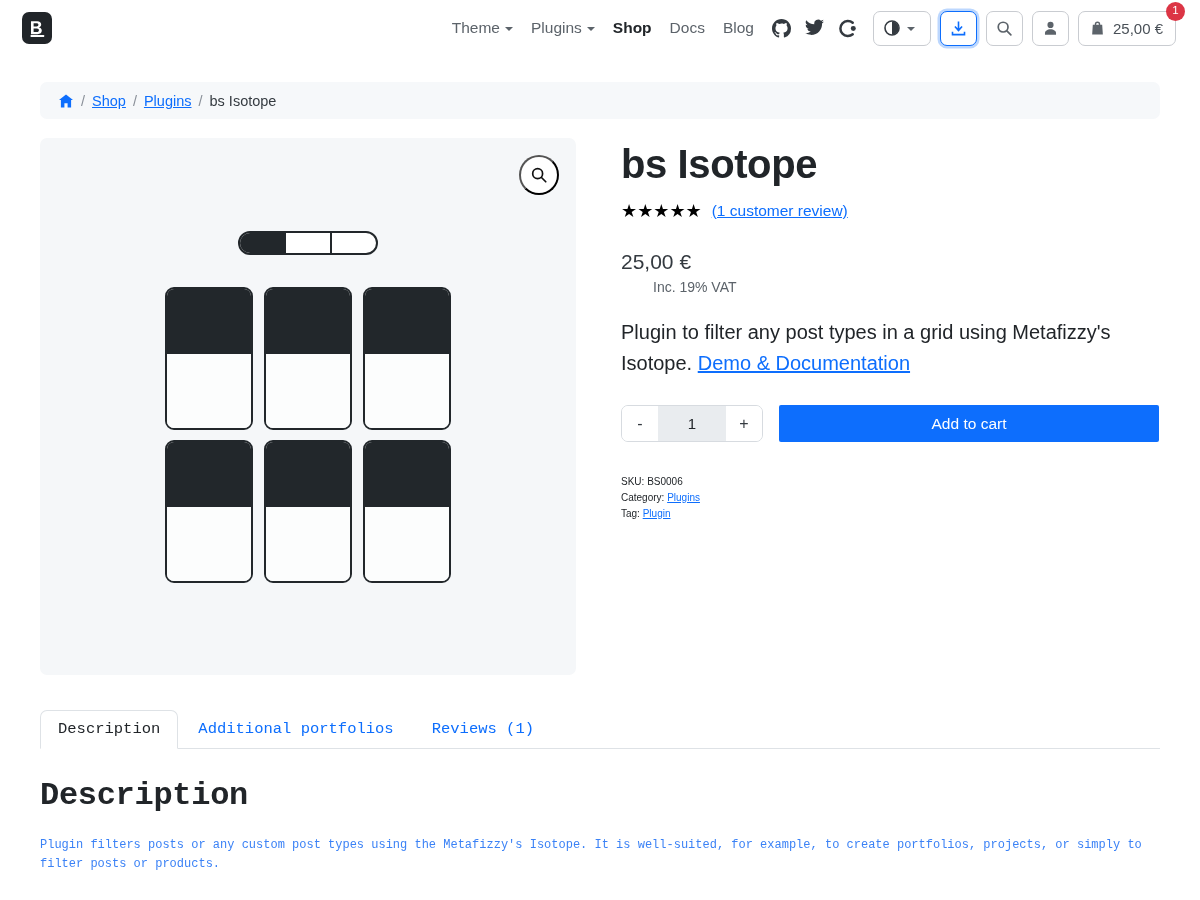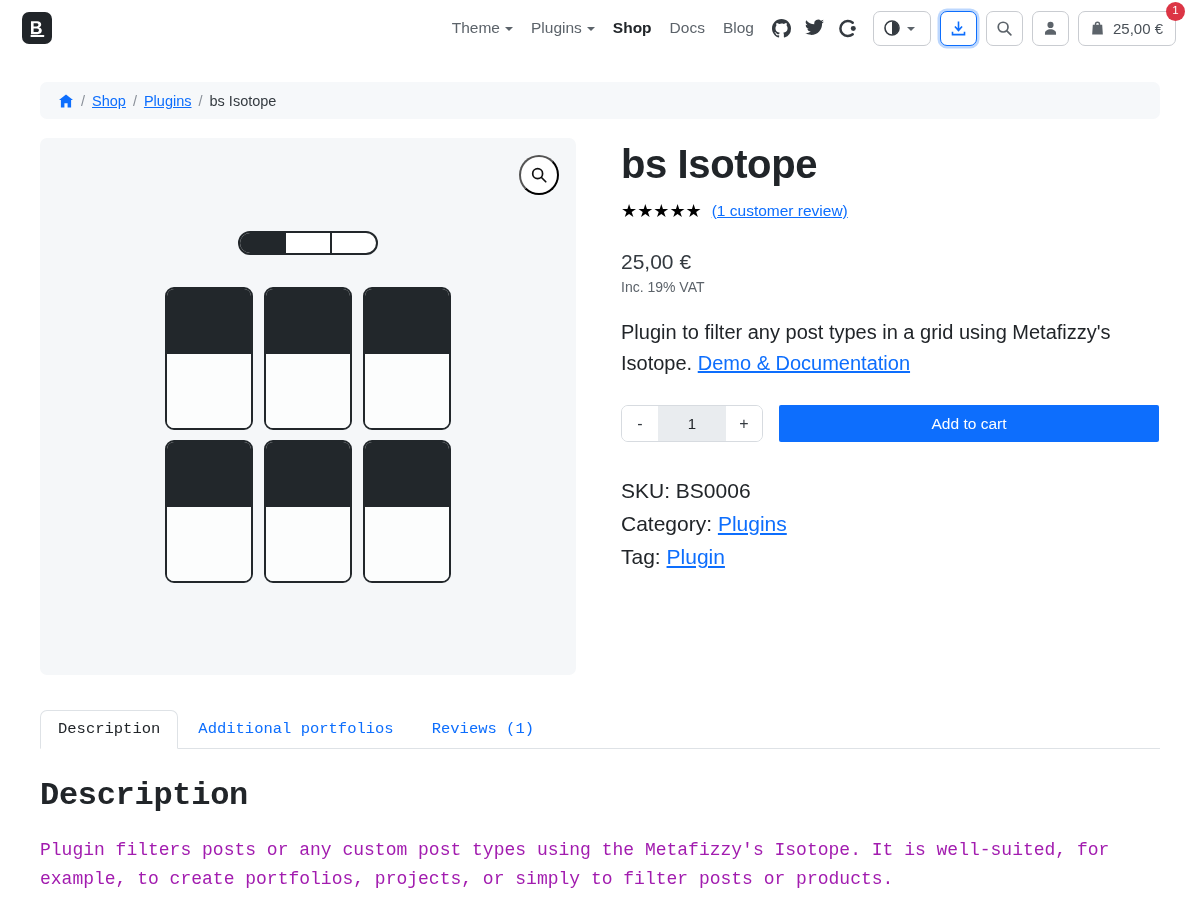--- a/index.html
+++ b/index.html
@@ -212,21 +212,21 @@
     gap: 10px;
     margin-bottom: 30px;
   }
   .stars { display: flex; gap: 1px; color: #000; font-size: 18px; line-height: 1; }
   .review-link { font-size: 15.5px; }
   .price {
     font-size: 21px;
     color: #343a40;
     margin-bottom: 5px;
   }
-  .vat { font-size: 14px; color: #5c636a; margin-bottom: 22px; }
+  .vat { font-size: 14px; color: #5c636a; margin-bottom: 22px; margin-left: 32px; }
   .short-desc {
     font-size: 20px;
     line-height: 1.55;
     color: #212529;
     margin-bottom: 26px;
     max-width: 540px;
   }
   .buy-row { display: flex; gap: 16px; align-items: stretch; margin-bottom: 32px; }
   .qty {
     display: flex;
@@ -261,21 +261,21 @@
     max-width: 380px;
     background: #0d6efd;
     color: #fff;
     border: none;
     border-radius: 2px;
     font-size: 15.5px;
     cursor: pointer;
     font-family: inherit;
     height: 37px;
   }
-  .meta { font-size: 21px; line-height: 1.58; color: #212529; }
+  .meta { font-size: 10px; line-height: 1.58; color: #212529; }
 
   
   .tabs-wrap { margin: 35px 40px 0 40px; font-family: Liberation Mono, monospace; }
   .tabs {
     display: flex;
     border-bottom: 1px solid #dee2e6;
     gap: 2px;
   }
   .tab {
     padding: 9px 17px 10px 17px;
@@ -296,24 +296,24 @@
   }
   .tabpanel { padding-top: 28px; }
   .tabpanel h2 {
     font-size: 32px;
     font-weight: bold;
     margin: 0 0 22px 0;
     letter-spacing: -0.3px;
     color: #212529;
   }
   .tabpanel p {
-    font-size: 18px;
+    font-size: 12px;
     line-height: 1.6;
     margin: 0 0 15px 0;
-    color: #a21caf;
+    color: #3b82f6;
   }
 </style>
 </head>
 <body>
 
 <div class="navbar">
   <a class="brand" href="#">
     <svg width="17" height="19" viewBox="0 0 17 19" fill="#fff" aria-hidden="true">
       <path d="M2 2.2h6.3c2.5 0 3.9 1.3 3.9 3.2 0 1.5-.9 2.5-2.2 2.9v.1c1.6.3 2.8 1.4 2.8 3.2 0 2.2-1.6 3.6-4.3 3.6H2V2.2zm2.6 2.1v3.1h3c1.1 0 1.8-.6 1.8-1.6S8.7 4.3 7.6 4.3h-3zm0 5.1v3.6h3.3c1.3 0 2-.7 2-1.8s-.7-1.8-2-1.8H4.6z"></path>
       <rect x="1.6" y="15.9" width="13.6" height="2.2" rx="0.6"></rect>

